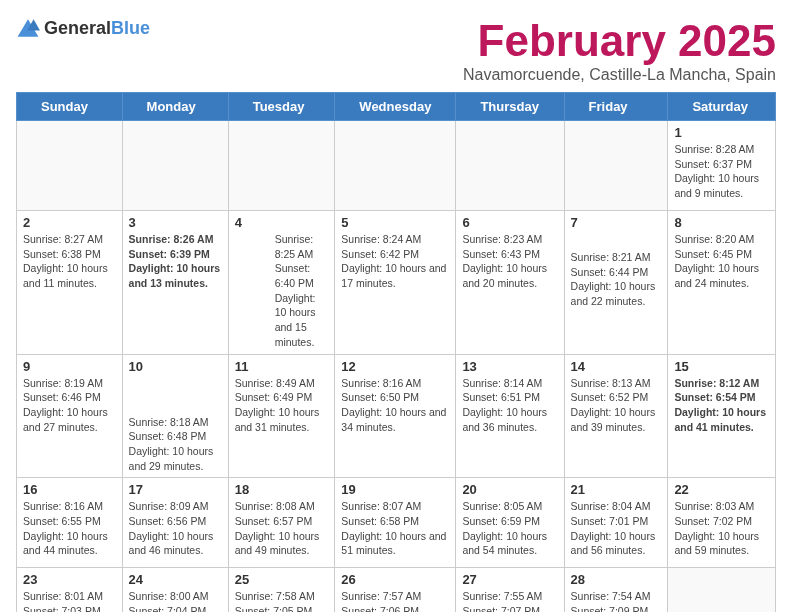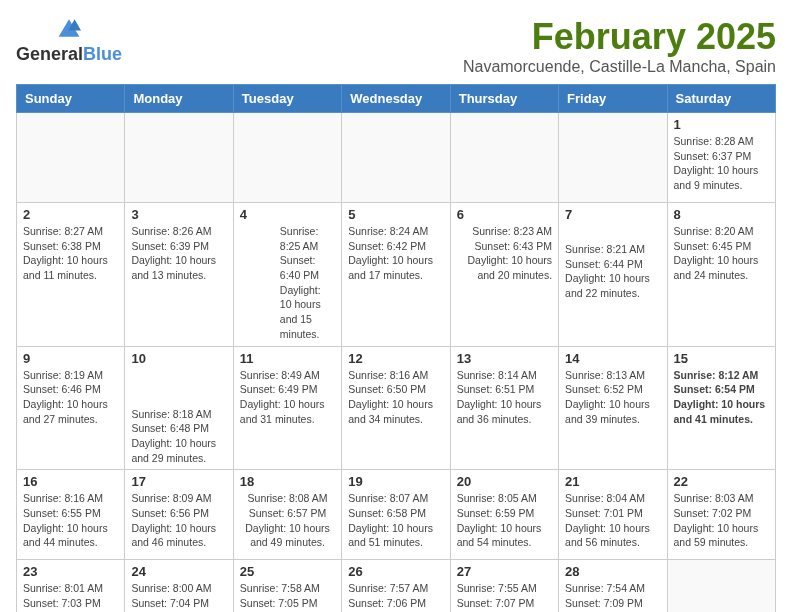--- a/index.html
+++ b/index.html
@@ -13,49 +13,48 @@
     .header-area {
       display: flex;
       justify-content: space-between;
       align-items: flex-start;
       margin-bottom: 8px;
     }
     .logo {
       display: flex;
       align-items: center;
       gap: 4px;
-      flex-direction: column;
     }
     .logo-icon {
       width: 24px;
       height: 24px;
     }
     .title-area {
       text-align: right;
     }
     .month-title {
-      font-size: 36px;
+      font-size: 44px;
       font-weight: bold;
-      color: #4d7c0f;
+      color: #be185d;
     }
     .location-title {
       font-size: 16px;
       color: #555;
       margin-left: 8px;
     }
     .calendar {
       width: 100%;
       border-collapse: collapse;
       border: 1px solid #ccc;
     }
     .calendar th {
       background-color: #3a7abf;
       color: white;
       text-align: left;
-      padding: 6px 8px;
+      padding: 6px 24px;
       font-size: 13px;
       border: 1px solid #5590cc;
     }
     .calendar td {
       vertical-align: top;
       border: 1px solid #ccc;
       padding: 4px 6px;
       width: calc(100% / 7);
       min-height: 90px;
       font-size: 11px;
@@ -128,39 +127,39 @@
       </tr>
       <tr class="calendar-row">
         <td>
           <span class="day-number">2</span>
           <div class="day-info" style="white-space: pre-line;">Sunrise: 8:27 AM
 Sunset: 6:38 PM
 Daylight: 10 hours and 11 minutes.</div>
         </td>
         <td>
           <span class="day-number">3</span>
-          <div class="day-info" style="white-space: pre-line;">Sunrise: 8:26 AM
+          <div class="day-info" style="white-space: pre-line; font-weight: bold;">Sunrise: 8:26 AM
 Sunset: 6:39 PM
 Daylight: 10 hours and 13 minutes.</div>
         </td>
         <td>
           <span class="day-number">4</span>
           <div class="day-info" style="white-space: pre-line; margin-left: 40px;">Sunrise: 8:25 AM
 Sunset: 6:40 PM
 Daylight: 10 hours and 15 minutes.</div>
         </td>
         <td>
           <span class="day-number">5</span>
           <div class="day-info" style="white-space: pre-line;">Sunrise: 8:24 AM
 Sunset: 6:42 PM
 Daylight: 10 hours and 17 minutes.</div>
         </td>
         <td>
           <span class="day-number">6</span>
-          <div class="day-info" style="white-space: pre-line; text-align: right;">Sunrise: 8:23 AM
+          <div class="day-info" style="white-space: pre-line;">Sunrise: 8:23 AM
 Sunset: 6:43 PM
 Daylight: 10 hours and 20 minutes.</div>
         </td>
         <td>
           <span class="day-number">7</span>
           <div class="day-info" style="white-space: pre-line; margin-top: 20px;">Sunrise: 8:21 AM
 Sunset: 6:44 PM
 Daylight: 10 hours and 22 minutes.</div>
         </td>
         <td>
@@ -222,21 +221,21 @@
 Daylight: 10 hours and 44 minutes.</div>
         </td>
         <td>
           <span class="day-number">17</span>
           <div class="day-info" style="white-space: pre-line;">Sunrise: 8:09 AM
 Sunset: 6:56 PM
 Daylight: 10 hours and 46 minutes.</div>
         </td>
         <td>
           <span class="day-number">18</span>
-          <div class="day-info" style="white-space: pre-line; text-align: center;">Sunrise: 8:08 AM
+          <div class="day-info" style="white-space: pre-line;">Sunrise: 8:08 AM
 Sunset: 6:57 PM
 Daylight: 10 hours and 49 minutes.</div>
         </td>
         <td>
           <span class="day-number">19</span>
           <div class="day-info" style="white-space: pre-line;">Sunrise: 8:07 AM
 Sunset: 6:58 PM
 Daylight: 10 hours and 51 minutes.</div>
         </td>
         <td>

